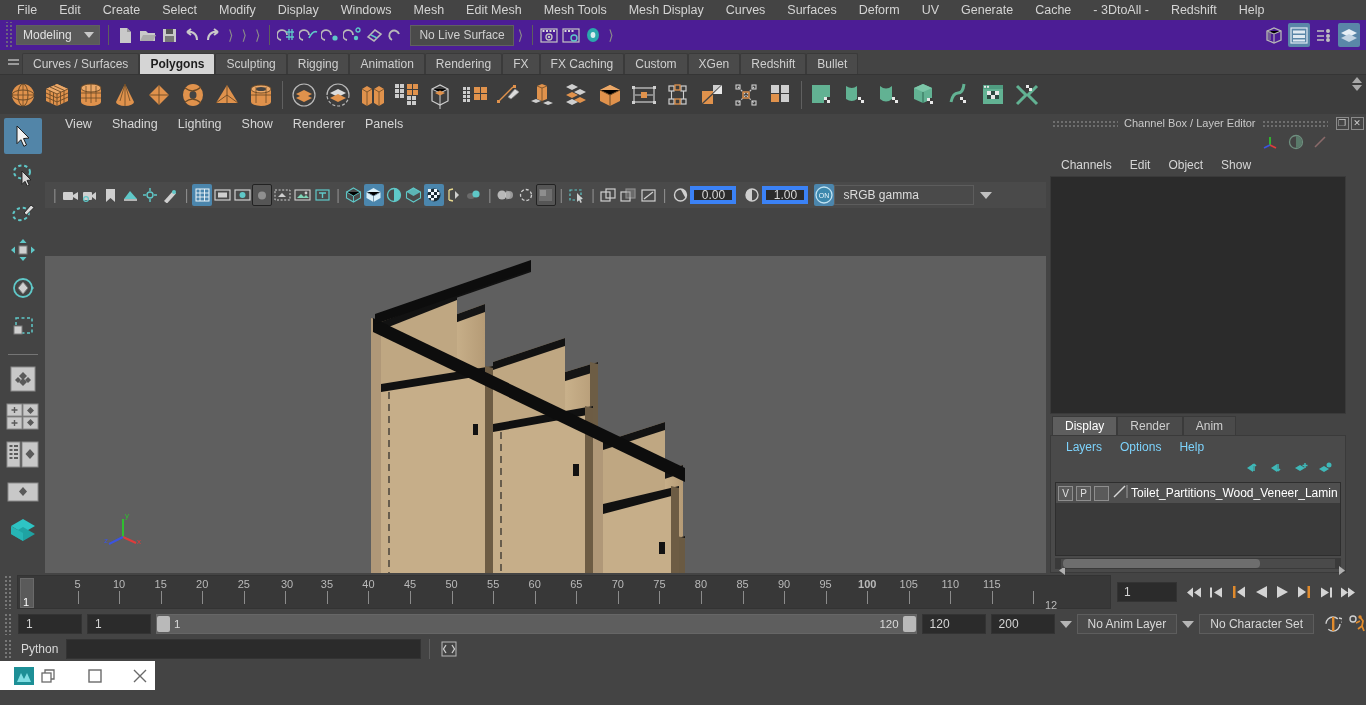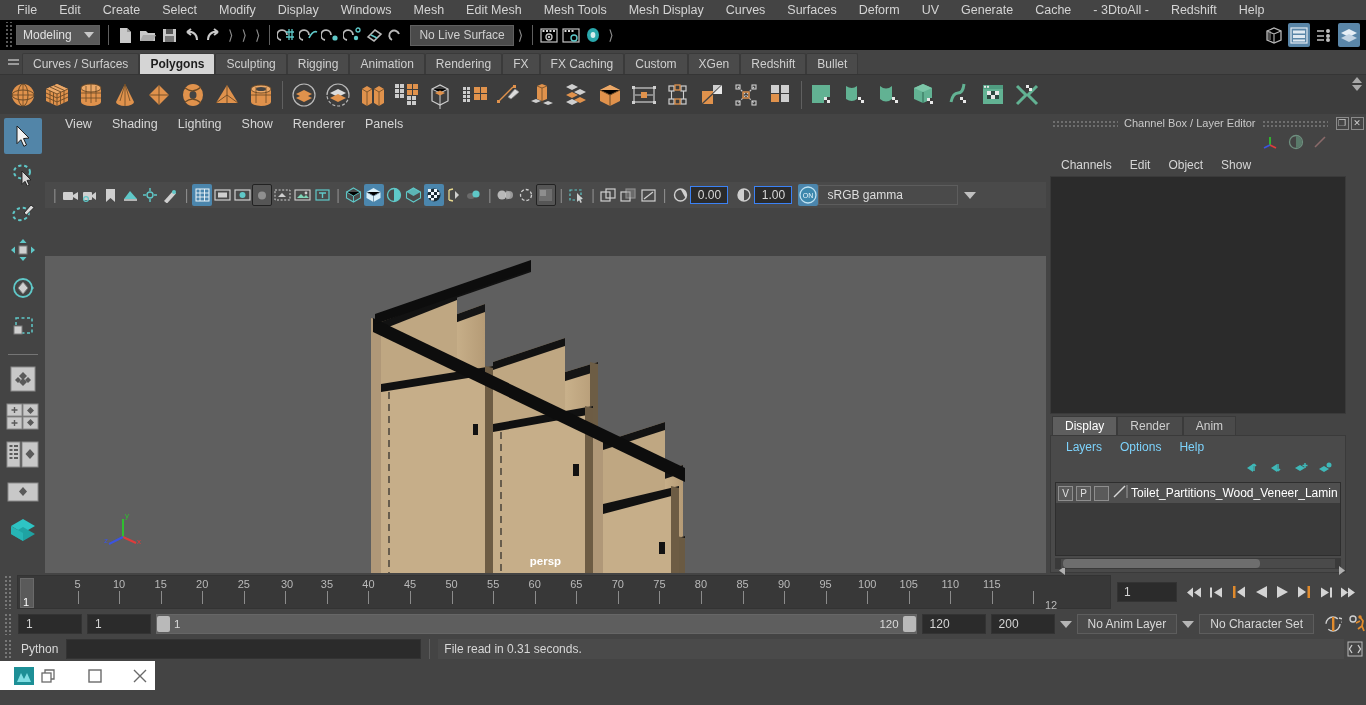--- a/index.html
+++ b/index.html
@@ -16,21 +16,21 @@
   .menubar {
     height:20px; background:#444444; display:flex; align-items:center;
     padding-left:8px; gap:4px;
   }
   .menubar .mi {
     font-size:12.5px; color:#d4d4d4; padding:2px 9px; white-space:nowrap; cursor:default;
   }
 
   
   .statusline {
-    height:30px; background:#000000; display:flex; align-items:center;
+    height:30px; background:#4c1d95; display:flex; align-items:center;
     gap:0px; padding-left:4px; position:relative;
   }
   .gripdots {
     width:9px; height:26px; margin-right:3px;
     background-image:radial-gradient(#777 0.8px, transparent 0.9px);
     background-size:4px 4px; background-position:1px 2px; opacity:.75;
   }
   .menuselect {
     width:84px; height:20px; background:#5a5a5a; border:1px solid #5f5f5f;
     display:flex; align-items:center; justify-content:space-between;
@@ -82,22 +82,22 @@
   .tool-div { width:30px; height:1px; background:#757575; margin:8px 0 6px 0; }
 
   
   .vpcol { flex:1; display:flex; flex-direction:column;gap:48px; }
   .vpmenu { height:20px; background:#444444; display:flex; align-items:center; gap:0; padding-left:10px; }
   .vpmenu .mi { font-size:12.5px; color:#d6d6d6; padding:1px 10px; }
   .vptool { height:26px; background:#4a4a4a; display:flex; align-items:center; padding-left:4px; gap:0; }
   .vt { width:20px; height:22px; display:flex; align-items:center; justify-content:center; }
   .vt.on { background:#4b86ad; border-radius:2px; }
   .vt.frame { border:1px solid #222; background:#555; border-radius:2px;}
-  .numfield { width:38px; height:18px; background:#2b2b2b; color:#d8d8d8; font-size:12px;
-     display:flex; align-items:center; justify-content:center; border:1px solid #3b82f6; }
+  .numfield { width:46px; height:18px; background:#2b2b2b; color:#d8d8d8; font-size:12px;
+     display:flex; align-items:center; justify-content:center; border:4px solid #3b82f6; }
   .gammabox { height:20px; width:140px; background:#4a4a4a; border:1px solid #5d5d5d; display:flex; align-items:center; padding-left:8px; font-size:12px; color:#ddd;}
   .gammaarrow { width:0;height:0;border-left:6px solid transparent;border-right:6px solid transparent;border-top:7px solid #c0c0c0; margin-left:6px;}
 
   .viewport { flex:1; background:#5f5f5f; position:relative; overflow:hidden; }
   .persp-label { position:absolute; bottom:6px; left:0; right:0; text-align:center; font-size:11.5px; font-weight:bold; color:#ffffff; }
   .axisgiz { position:absolute; left:58px; bottom:20px; width:42px; height:42px; }
 
   
   .rightpanel { width:320px; background:#444444; display:flex; }
   .rp-main { flex:1; display:flex; flex-direction:column; }
@@ -1114,21 +1114,20 @@
             <polygon points="558,248 634,230 634,238 558,258" fill="#111"></polygon>
             <polygon points="626,230 634,232 634,448 626,446" fill="#6d5c44"></polygon>
             <rect x="614" y="286" width="6" height="12" fill="#121212"></rect>
             <polygon points="558,458 634,438 634,448 558,470" fill="#111"></polygon>
 
             <polygon points="328,62 640,212 640,226 328,76" fill="#0d0d0d"></polygon>
             <polygon points="330,58 486,4 486,14 330,68" fill="#0d0d0d"></polygon>
           </g>
         </svg>
 
-        <div class="persp-label">persp</div>
 
         <div class="axisgiz">
           <svg width="42" height="42">
             <line x1="20" y1="26" x2="20" y2="8" stroke="#2fbf2f" stroke-width="2"></line>
             <line x1="20" y1="26" x2="33" y2="32" stroke="#e03b3b" stroke-width="2"></line>
             <line x1="20" y1="26" x2="6" y2="33" stroke="#3b54e0" stroke-width="2"></line>
             <text x="22" y="7" font-size="8" fill="#2fbf2f" font-family="Liberation Sans">y</text>
             <text x="34" y="33" font-size="8" fill="#e03b3b" font-family="Liberation Sans">x</text>
             <text x="1" y="32" font-size="8" fill="#3b54e0" font-family="Liberation Sans">z</text>
           </svg>
@@ -1274,21 +1273,21 @@
         <div class="ticklbl" style="left: 641.4px;">75</div>
         <div class="tick" style="left: 682.96px;"></div>
         <div class="ticklbl" style="left: 682.96px;">80</div>
         <div class="tick" style="left: 724.52px;"></div>
         <div class="ticklbl" style="left: 724.52px;">85</div>
         <div class="tick" style="left: 766.08px;"></div>
         <div class="ticklbl" style="left: 766.08px;">90</div>
         <div class="tick" style="left: 807.64px;"></div>
         <div class="ticklbl" style="left: 807.64px;">95</div>
         <div class="tick" style="left: 849.2px;"></div>
-        <div class="ticklbl" style="left: 849.2px;">100</div>
+        <div class="ticklbl" style="left: 849.2px; font-weight: bold;">100</div>
         <div class="tick" style="left: 890.76px;"></div>
         <div class="ticklbl" style="left: 890.76px;">105</div>
         <div class="tick" style="left: 932.32px;"></div>
         <div class="ticklbl" style="left: 932.32px;">110</div>
         <div class="tick" style="left: 973.88px;"></div>
         <div class="ticklbl" style="left: 973.88px;">115</div>
         <div class="tick" style="left: 1015.44px;"></div>
         <div class="ticklbl" style="left: 1033px; margin-top: 21px;">12</div>
       </div>
     <div class="tsframefield">1</div>
@@ -1370,21 +1369,20 @@
           <circle cx="13" cy="3" r="1.7" fill="#e08a2c"></circle>
         </svg>
       </div>
   </div>
 
   <div class="cmdline">
     <div class="cgrip"></div>
     <div class="cmdlabel">Python</div>
     <div class="cmdinput" placeholder=""></div>
     <div class="cmdsep"></div>
-    <div class="cmdresult">File read in  0.31 seconds.</div>
     <div class="cmdicon">
       <svg width="16" height="16">
           <rect x="1" y="1" width="14" height="14" fill="none" stroke="#b8b8b8" stroke-width="1"></rect>
           <path d="M5 4 l-2.5 4 2.5 4 M11 4 l2.5 4 -2.5 4" stroke="#cfcfcf" stroke-width="1.3" fill="none"></path>
         </svg>
       </div>
   </div>
 
   <div class="taskbar">
     <div class="tbwin">

